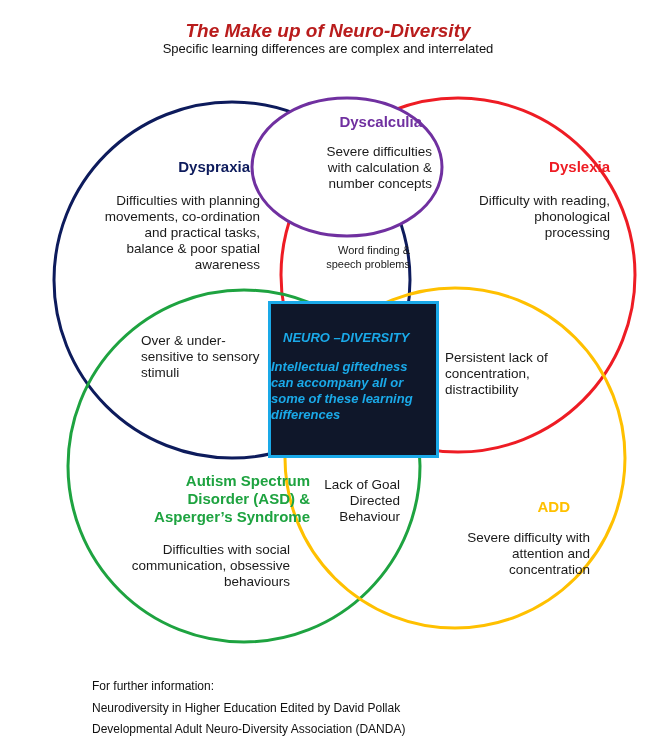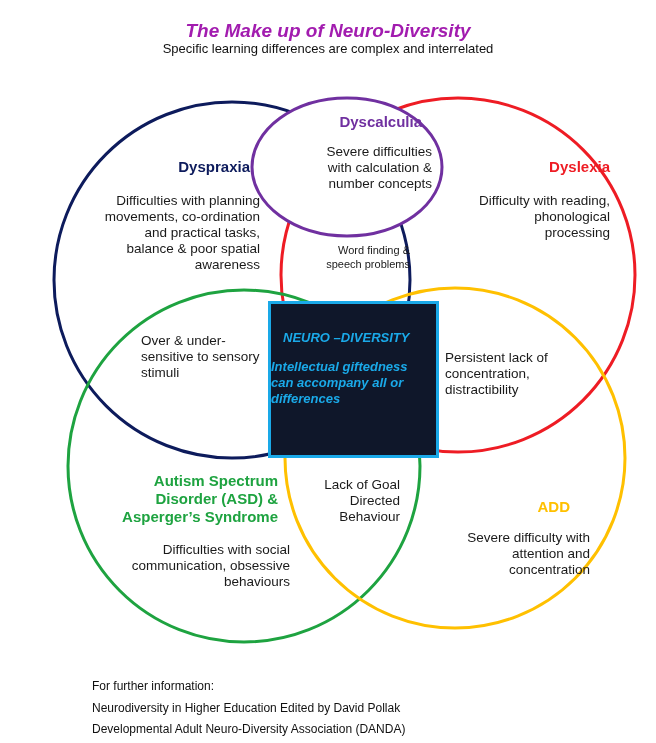--- a/index.html
+++ b/index.html
@@ -1,21 +1,21 @@
 <!DOCTYPE html>
 <html><head>
 <meta charset="utf-8">
 <style>
   html, body { margin: 0; padding: 0; background: #ffffff; }
   body { width: 656px; height: 743px; position: relative; overflow: hidden;
          font-family: "Liberation Sans", sans-serif; color: #1a1a1a; }
   .abs { position: absolute; }
   .center { text-align: right; }
   #title { left: 0; width: 656px; top: 20px; text-align: center;
-           font-size: 19px; font-weight: bold; font-style: italic; color: #a21caf; }
+           font-size: 19px; font-weight: bold; font-style: italic; color: #b91c1c; }
   #subtitle { left: 0; width: 656px; top: 41px; text-align: center; font-size: 13px; color: #111; }
   svg#venn { position: absolute; left: 0; top: 0; }
   .head { font-weight: bold; font-size: 15px; }
   .body { font-size: 13.5px; line-height: 16px; }
   .small { font-size: 11px; line-height: 14px; }
   #box { left: 268px; top: 301px; width: 165px; height: 151px; border: 3px solid #1aa9e8;
          background: #0f172a; box-sizing: content-box; }
   #box-title { left: 12px; top: 26px; font-size: 13px; font-weight: bold; font-style: italic; color: #1aa9e8; }
   #box-text { left: 0; width: 155px; top: 55px; font-size: 13px; line-height: 16px;
               font-weight: bold; font-style: italic; color: #1aa9e8; text-align: left; }
@@ -73,25 +73,26 @@
   <div>Persistent lack of</div>
   <div>concentration,</div>
   <div>distractibility</div>
 </div>
 
 <div id="box" class="abs">
   <div id="box-title" class="abs">NEURO –DIVERSITY</div>
   <div id="box-text" class="abs">
     <div>Intellectual giftedness</div>
     <div>can accompany all or</div>
+    <div>some of these learning</div>
     <div>differences</div>
   </div>
 </div>
 
-<div class="abs center head" style="left:78px;width:200px;top:472px;color:#1ea340;line-height:18px;">
+<div class="abs center head" style="left:110px;width:200px;top:472px;color:#1ea340;line-height:18px;">
   <div>Autism Spectrum</div>
   <div>Disorder (ASD) &amp;</div>
   <div>Asperger’s Syndrome</div>
 </div>
 <div class="abs center body" style="left:100px;width:190px;top:542px;">
   <div>Difficulties with social</div>
   <div>communication, obsessive</div>
   <div>behaviours</div>
 </div>
 

